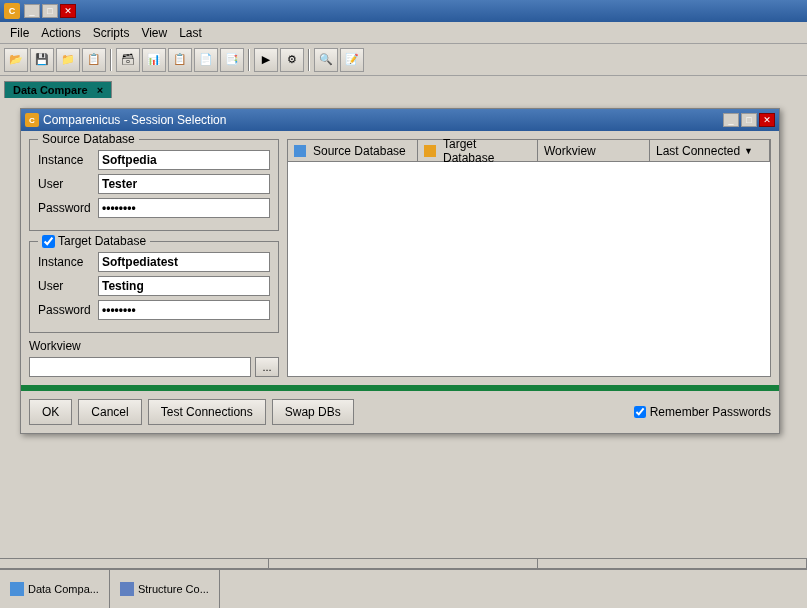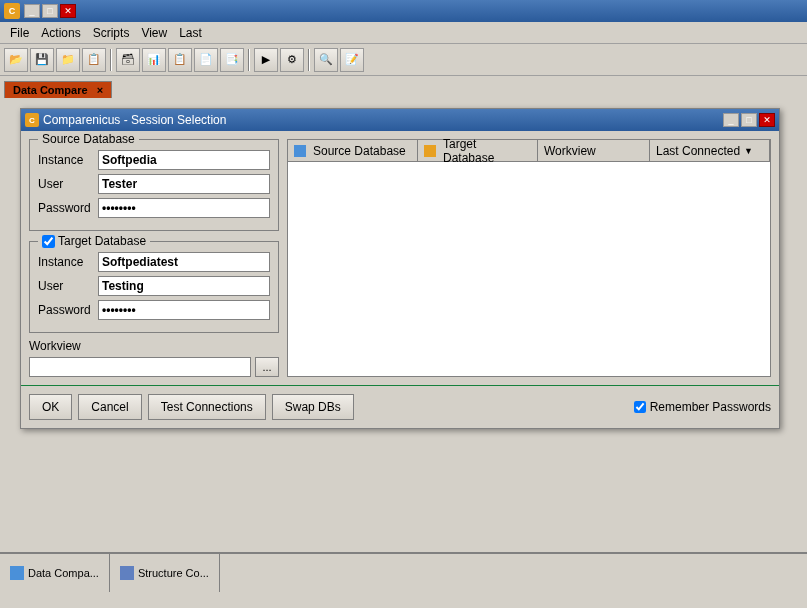--- a/index.html
+++ b/index.html
@@ -112,21 +112,21 @@
     }
     .tab {
       background: #d4d0c8;
       border: 1px solid #808080;
       border-bottom: none;
       padding: 2px 8px;
       font-size: 11px;
       cursor: pointer;
     }
     .tab.active {
-      background: #c2410c;
+      background: #0f766e;
       font-weight: bold;
     }
     .tab-content-area {
       flex: 1;
       background: #d4d0c8;
       position: relative;
     }
 
     
     .dialog-overlay {
@@ -272,21 +272,21 @@
     .table-body { flex: 1; background: white; }
     .sort-arrow { font-size: 9px; }
 
     
     .dialog-footer {
       display: flex;
       align-items: center;
       padding: 8px;
       gap: 6px;
       background: #d4d0c8;
-      border-top: 1px solid #15803d;
+      border-top: 6px solid #15803d;
     }
     .footer-btn {
       height: 26px;
       padding: 0 12px;
       border: 1px solid #808080;
       background: linear-gradient(to bottom, #f0ede8, #d4d0c8);
       font-size: 12px;
       cursor: pointer;
       font-family: inherit;
     }
@@ -297,21 +297,21 @@
       gap: 4px;
     }
     .checkbox-remember {
       width: 12px;
       height: 12px;
     }
 
     
     .bottom-tabs {
       position: absolute;
-      bottom: 16px;
+      bottom: 0;
       left: 0;
       right: 0;
       height: 40px;
       background: #d4d0c8;
       border-top: 2px solid #808080;
       display: flex;
       align-items: center;
     }
     .bottom-tab {
       display: flex;

